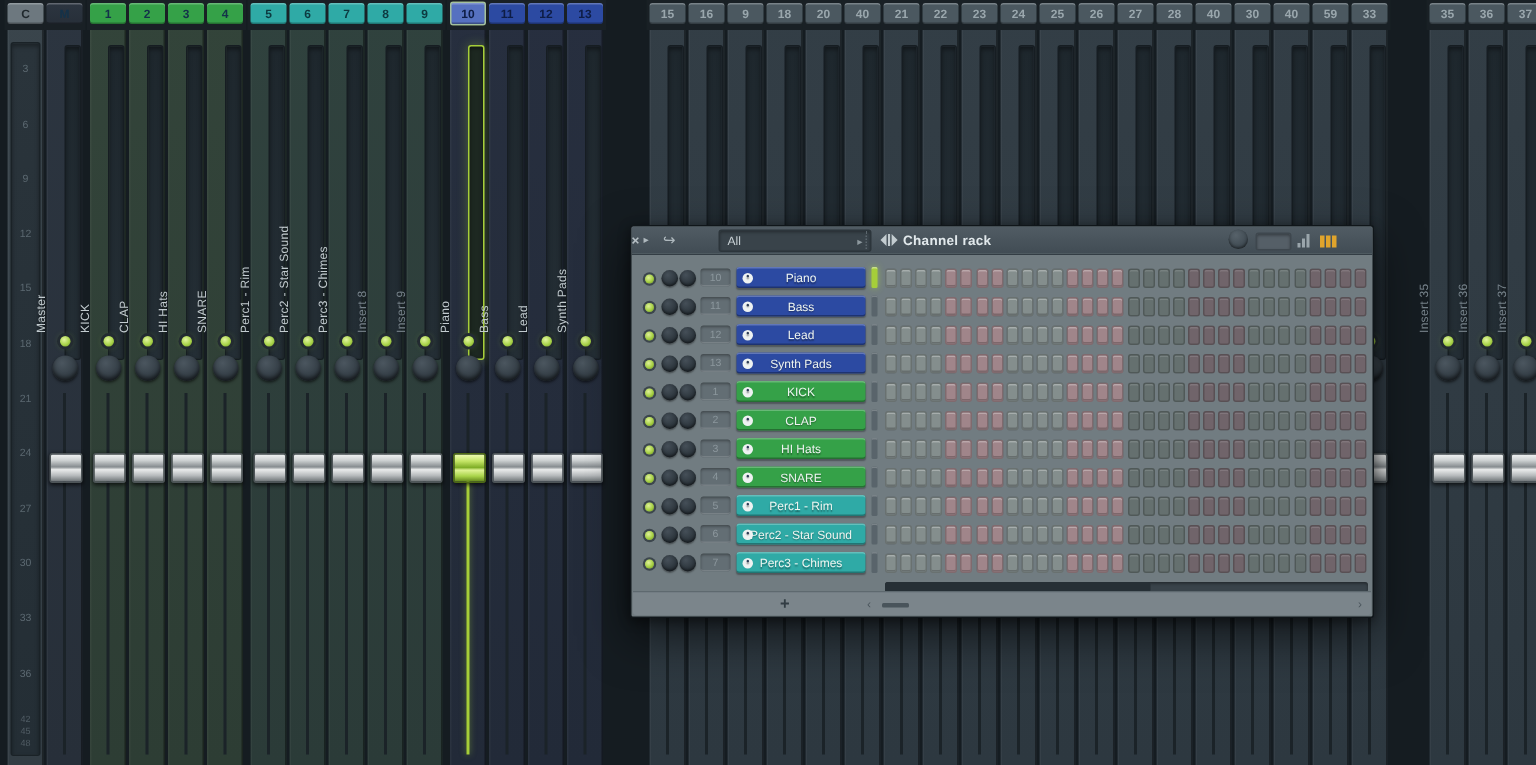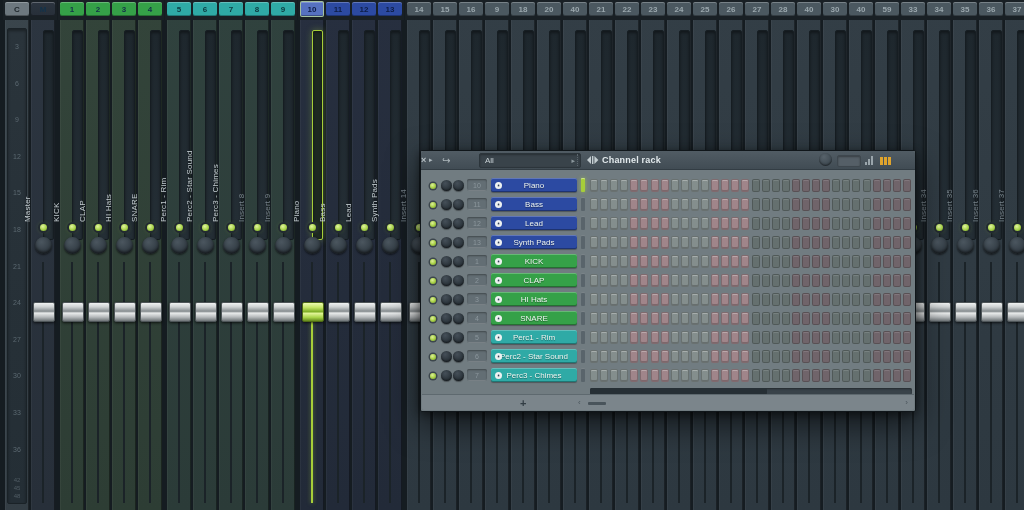--- a/index.html
+++ b/index.html
@@ -309,29 +309,20 @@
     </div>
     <div class="col g-blue" style="left: 378px;">
       <div class="hdr g-blue">13</div>
       <div class="meter"></div>
       <div class="vlabel">Synth Pads</div>
       <div class="led"></div>
       <div class="knob"></div>
       <div class="ftrack"></div>
       <div class="fthumb"></div>
     </div>
-    <div class="col g-gray" style="left: 407px;">
-      <div class="hdr g-gray">14</div>
-      <div class="meter"></div>
-      <div class="vlabel dim">Insert 14</div>
-      <div class="led"></div>
-      <div class="knob"></div>
-      <div class="ftrack"></div>
-      <div class="fthumb"></div>
-    </div>
     <div class="col g-gray" style="left: 433px;">
       <div class="hdr g-gray">15</div>
       <div class="meter"></div>
       <div class="vlabel dim">Insert 15</div>
       <div class="led"></div>
       <div class="knob"></div>
       <div class="ftrack"></div>
       <div class="fthumb"></div>
     </div>
     <div class="col g-gray" style="left: 459px;">
@@ -484,29 +475,20 @@
       <div class="vlabel dim">Insert 32</div>
       <div class="led"></div>
       <div class="knob"></div>
       <div class="ftrack"></div>
       <div class="fthumb"></div>
     </div>
     <div class="col g-gray" style="left: 901px;">
       <div class="hdr g-gray">33</div>
       <div class="meter"></div>
       <div class="vlabel dim">Insert 33</div>
-      <div class="led"></div>
-      <div class="knob"></div>
-      <div class="ftrack"></div>
-      <div class="fthumb"></div>
-    </div>
-    <div class="col g-gray" style="left: 927px;">
-      <div class="hdr g-gray">34</div>
-      <div class="meter"></div>
-      <div class="vlabel dim">Insert 34</div>
       <div class="led"></div>
       <div class="knob"></div>
       <div class="ftrack"></div>
       <div class="fthumb"></div>
     </div>
     <div class="col g-gray" style="left: 953px;">
       <div class="hdr g-gray">35</div>
       <div class="meter"></div>
       <div class="vlabel dim">Insert 35</div>
       <div class="led"></div>

